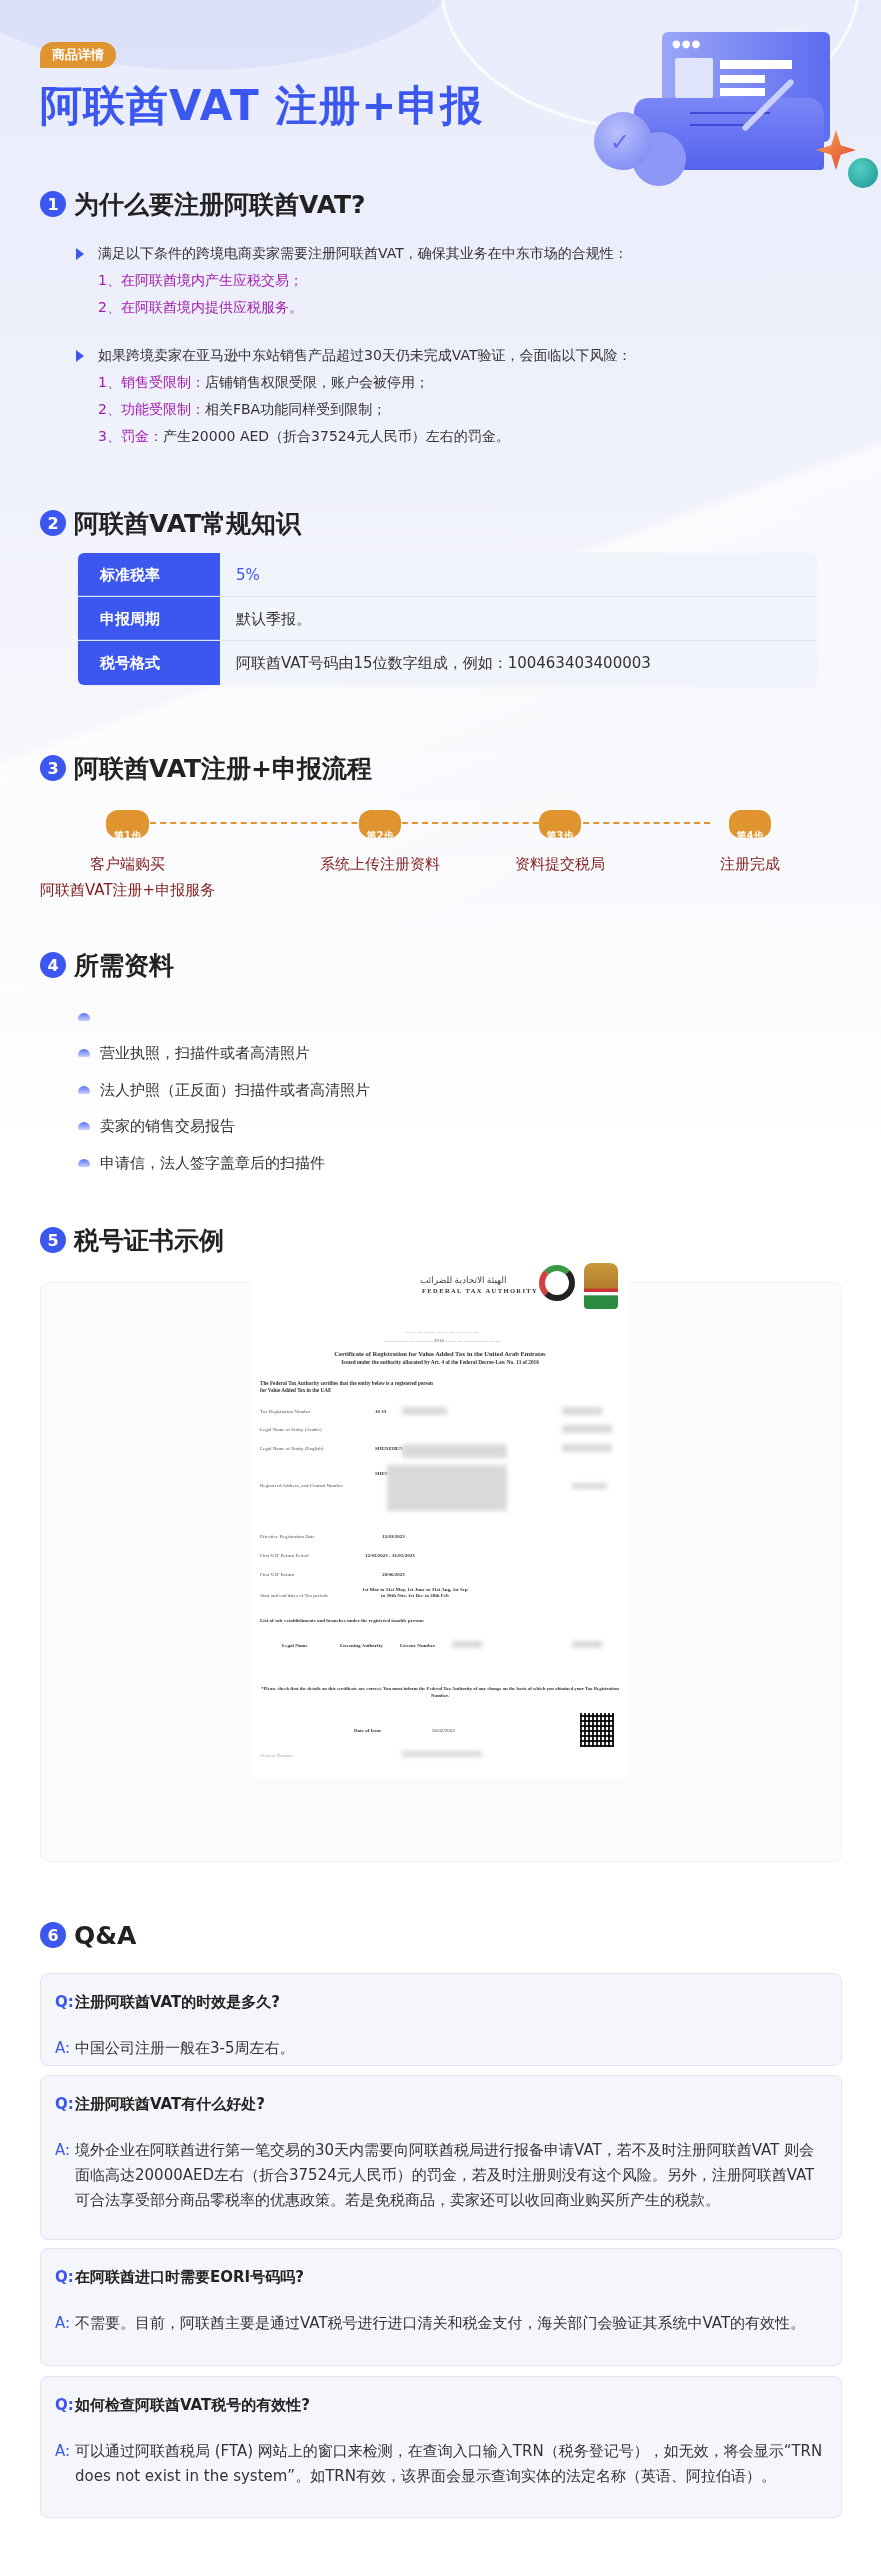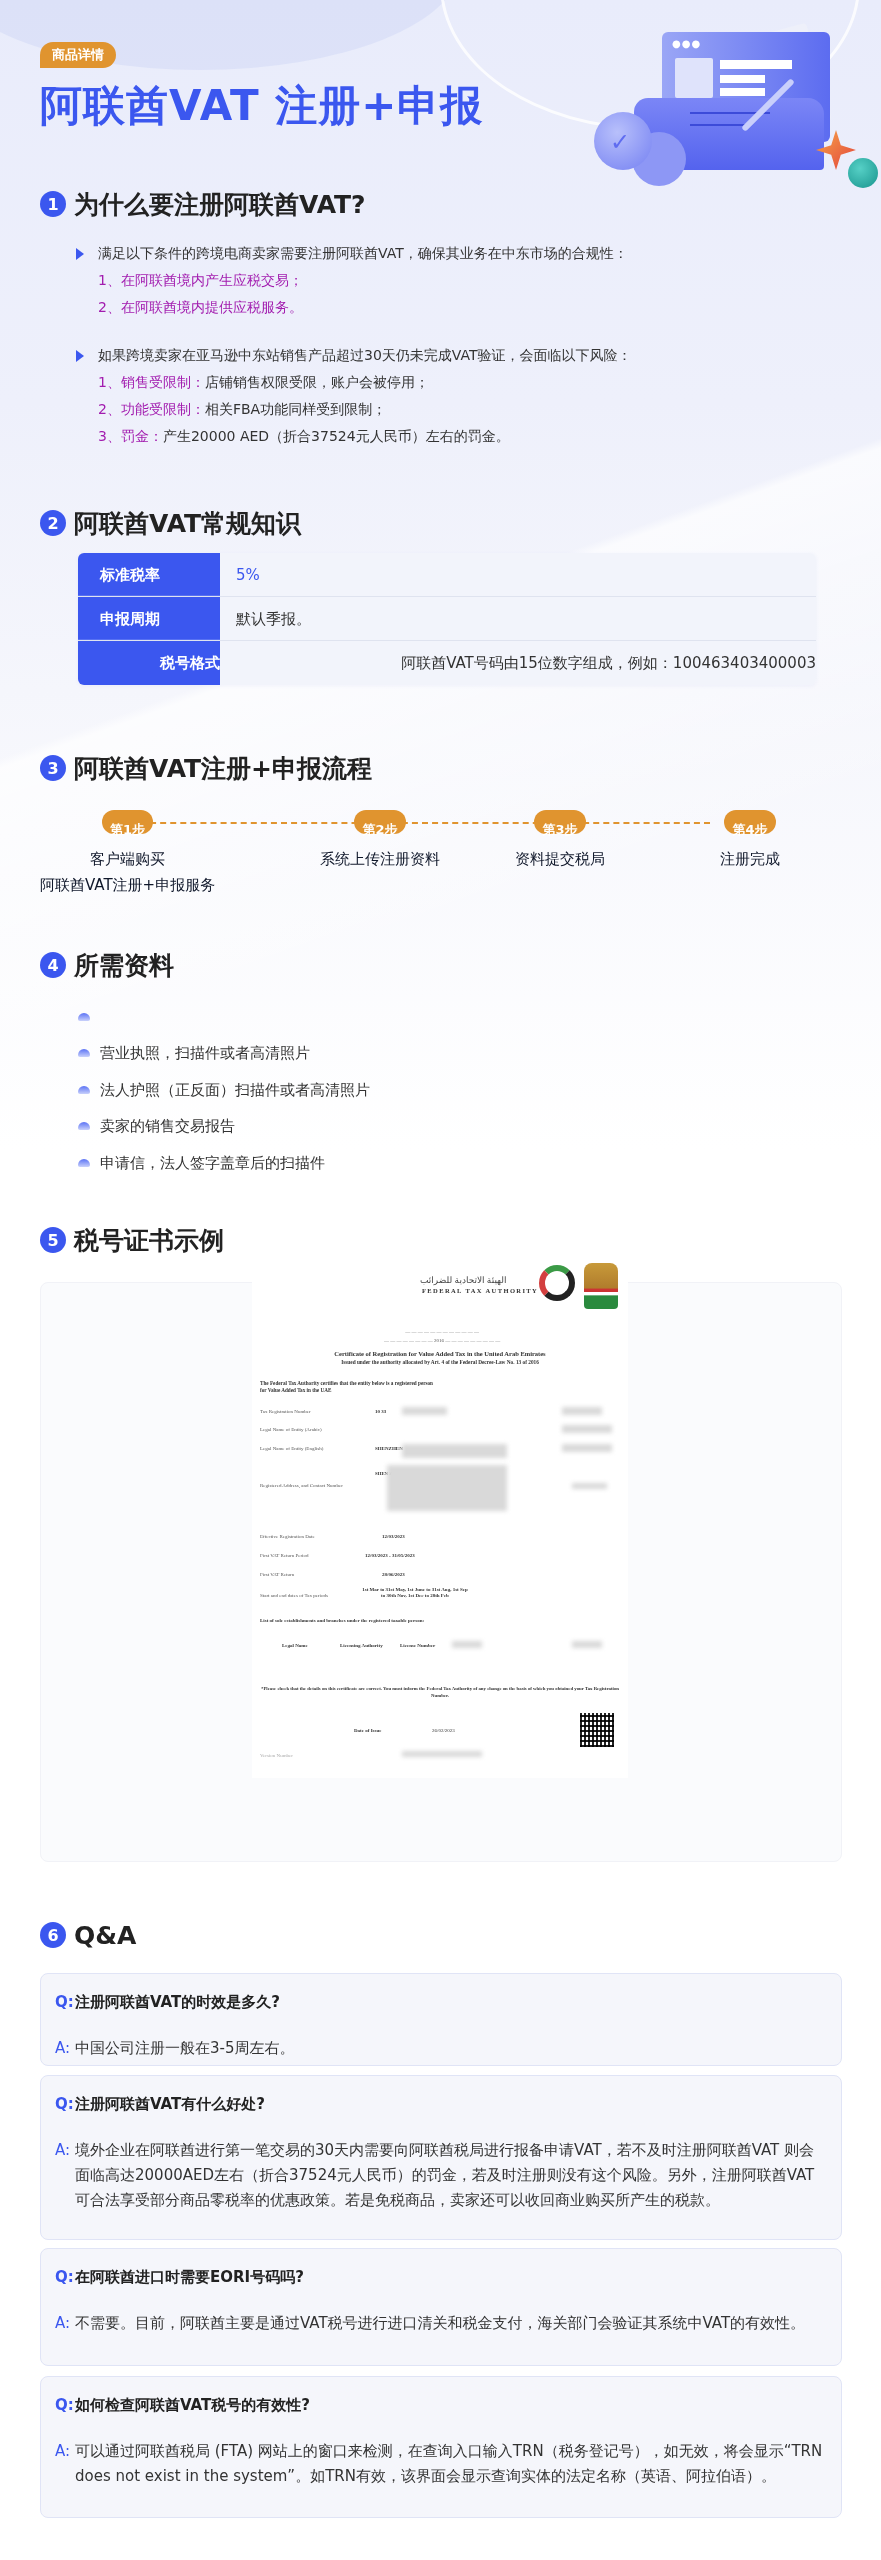--- a/index.html
+++ b/index.html
@@ -68,32 +68,32 @@
   .sec-title { font-size: 25px; font-weight: bold; color: #222; }
 
   
   .para { font-size: 14px; line-height: 27px; color: #333; }
   .para .tri { position: absolute; left: -22px; top: 8px; width: 0; height: 0; border-top: 6px solid transparent; border-bottom: 6px solid transparent; border-left: 8px solid #3b57ef; }
   .blue { color: #a21caf; }
 
   
   .vat-table { left: 78px; top: 553px; width: 738px; border-radius: 6px; overflow: hidden; box-shadow: 0 1px 4px rgba(60,80,200,0.06); }
   .vat-row { display: flex; height: 44px; border-bottom: 1px solid #dfe3ef; }
-  .vat-row:last-child { border-bottom: none; text-align: right; }
+  .vat-row:last-child { border-bottom: none; }
   .vat-k { width: 142px; background: #3b57ef; color: #fff; font-size: 15px; font-weight: bold; padding-left: 22px; line-height: 44px; border-bottom: 1px solid #5771f2; }
   .vat-row:last-child .vat-k { border-bottom: none; }
   .vat-v { flex: 1; background: #f2f4fb; font-size: 15px; color: #333; padding-left: 16px; line-height: 44px; }
   .vat-v.blue { color: #3b57ef; }
 
   
   .steps { left: 40px; top: 810px; width: 800px; height: 90px; }
   .step-line { position: absolute; top: 12px; left: 100px; width: 570px; border-top: 2px dashed #e0942f; }
   .step { position: absolute; top: 0; text-align: center; }
-  .step-pill { display: inline-block; height: 24px; line-height: 24px; padding: 8px 8px; background: #e0942f; color: #fff; font-size: 13px; font-weight: bold; border-radius: 12px; position: relative; z-index: 2; }
-  .step-label { font-size: 15px; color: #0f172a; line-height: 26px; margin-top: 8px; white-space: nowrap; }
+  .step-pill { display: inline-block; height: 24px; line-height: 24px; padding: 14px 8px; background: #e0942f; color: #fff; font-size: 10px; font-weight: bold; border-radius: 12px; position: relative; z-index: 2; }
+  .step-label { font-size: 15px; color: #7f1d1d; line-height: 26px; margin-top: 8px; white-space: nowrap; }
 
   
   .doc-item { left: 78px; font-size: 15px; color: #333; display: flex; align-items: center; height: 24px; }
   .doc-dot { width: 12px; height: 8px; border-radius: 6px 6px 2px 2px; background: linear-gradient(180deg, #5b73f5, #c9d1fb); margin-right: 10px; }
 
   
   .cert-card { left: 40px; top: 1282px; width: 802px; height: 580px; background: #fafbfd; border-radius: 8px; border: 1px solid #f1f2f7; }
   .cert { left: 252px; top: 1243px; width: 376px; height: 535px; background: #fff; font-family: Liberation Serif, serif; color: #333; }
   .cert .fta-ar { position: absolute; left: 168px; top: 32px; font-size: 9px; color: #444; }
   .cert .fta-en { position: absolute; left: 170px; top: 44px; font-size: 6.5px; font-weight: bold; letter-spacing: 1.4px; color: #333; }

